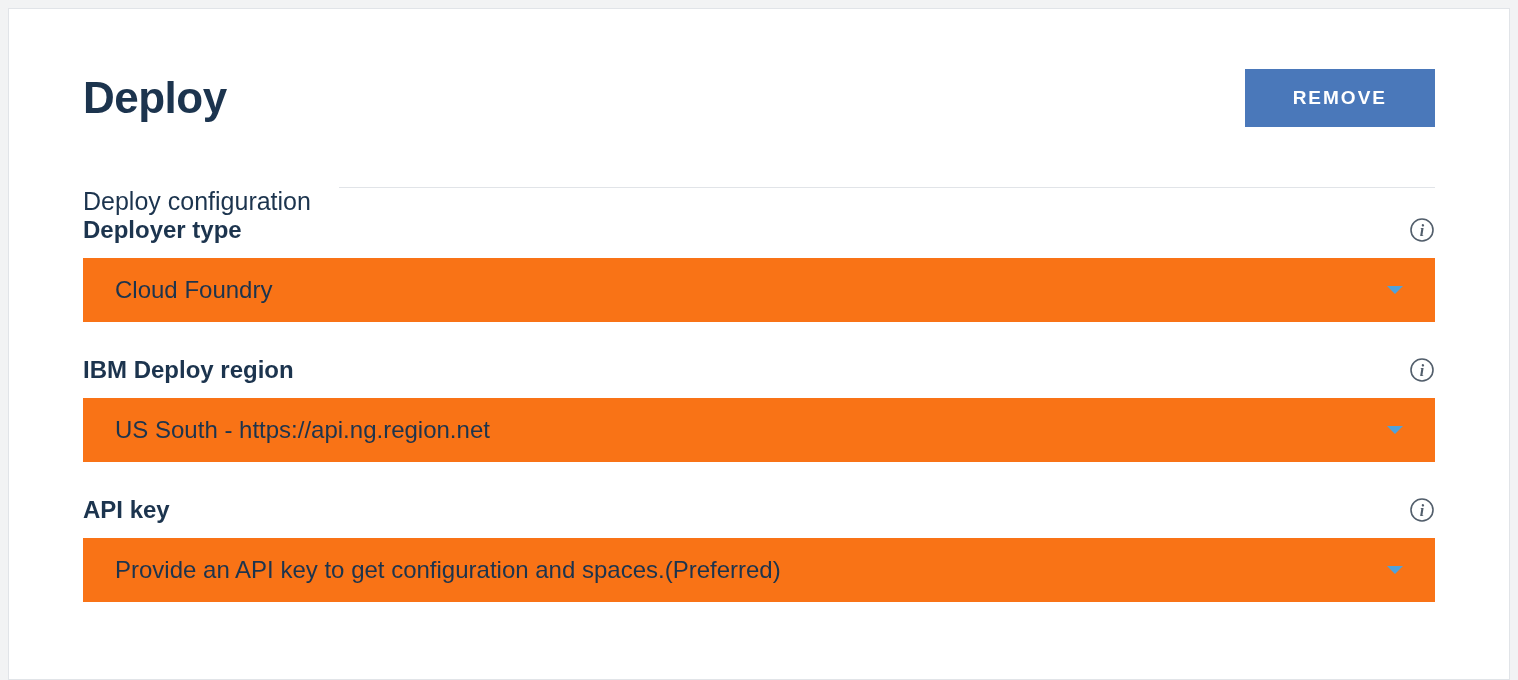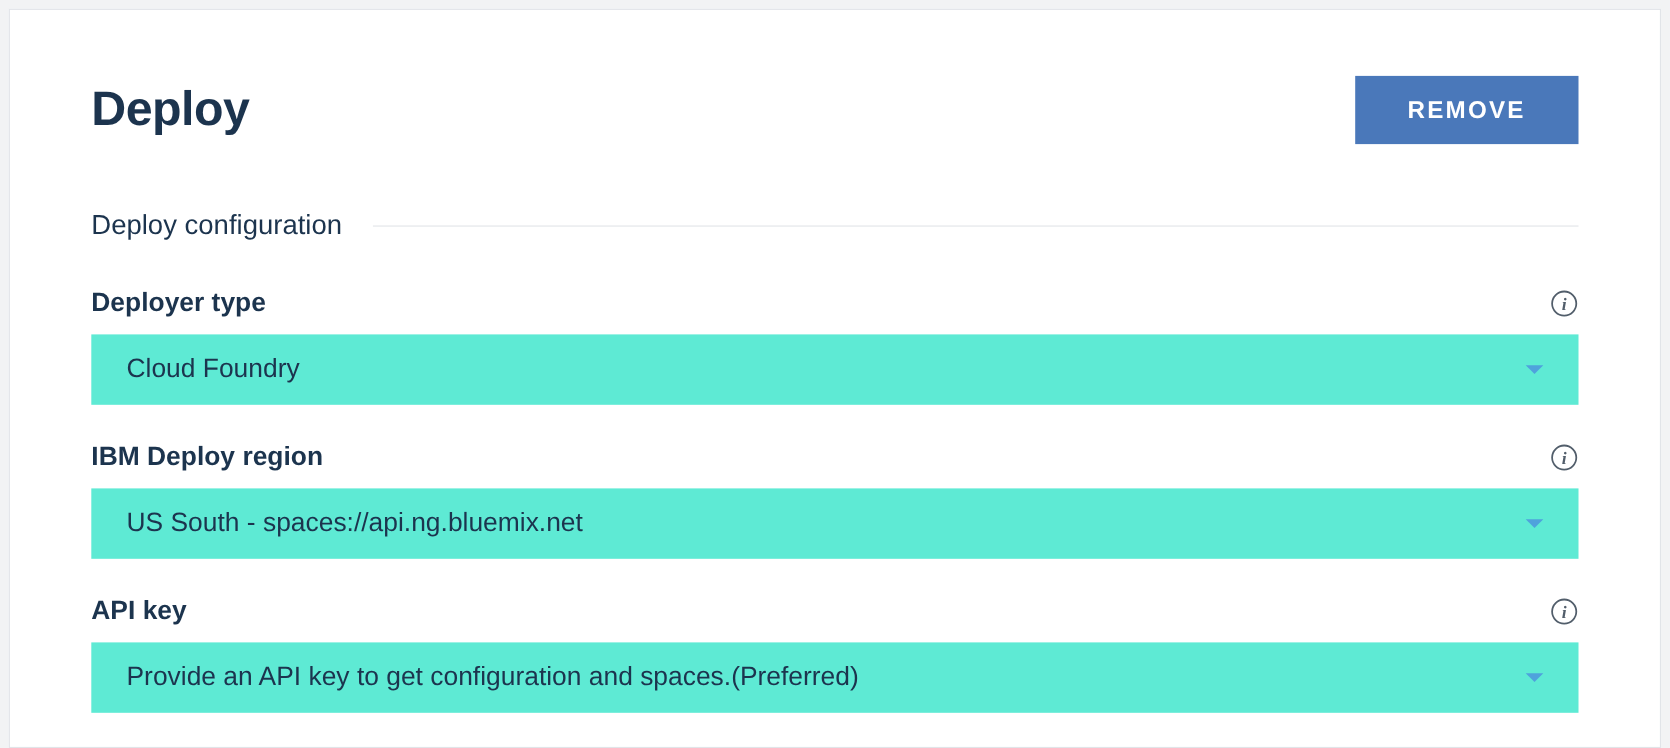--- a/index.html
+++ b/index.html
@@ -32,30 +32,28 @@
   .title {
     font-size: 44px;
     font-weight: 700;
     color: #1c344e;
     letter-spacing: -0.5px;
   }
   .remove-btn {
     background: #4a78ba;
     color: #ffffff;
     border: none;
-    font-size: 22px;
+    font-size: 19px;
     font-weight: 700;
     letter-spacing: 2px;
     padding: 18px 48px;
     cursor: pointer;
   }
   .section-row {
     display: flex;
-    align-items: center;
-    margin-bottom: 42px;
   }
   .section-title {
     font-size: 25px;
     color: #1c344e;
     font-weight: 400;
     white-space: nowrap;
     margin-right: 28px;
   }
   .section-divider {
     flex: 1;
@@ -81,21 +79,21 @@
   }
   .info-icon circle { fill: none; stroke: #525e6b; stroke-width: 1.6; }
   .info-icon text {
     fill: #525e6b;
     font-family: Georgia, "Times New Roman", serif;
     font-style: italic;
     font-weight: bold;
     font-size: 16px;
   }
   .select {
-    background: #5eead4;
+    background: #f97316;
     border: none;
     width: 100%;
     height: 64px;
     display: flex;
     align-items: center;
     justify-content: space-between;
     padding: 0 32px;
     cursor: pointer;
   }
   .select-value {
@@ -143,21 +141,21 @@
 
     <div class="field-block">
       <div class="field-label-row">
         <div class="field-label">IBM Deploy region</div>
         <svg class="info-icon" viewBox="0 0 26 26">
           <circle cx="13" cy="13" r="11"></circle>
           <text x="13" y="18.5" text-anchor="middle">i</text>
         </svg>
       </div>
       <div class="select">
-        <span class="select-value">US South - spaces://api.ng.bluemix.net</span>
+        <span class="select-value">US South - https://api.ng.region.net</span>
         <span class="caret"></span>
       </div>
     </div>
 
     <div class="field-block">
       <div class="field-label-row">
         <div class="field-label">API key</div>
         <svg class="info-icon" viewBox="0 0 26 26">
           <circle cx="13" cy="13" r="11"></circle>
           <text x="13" y="18.5" text-anchor="middle">i</text>

